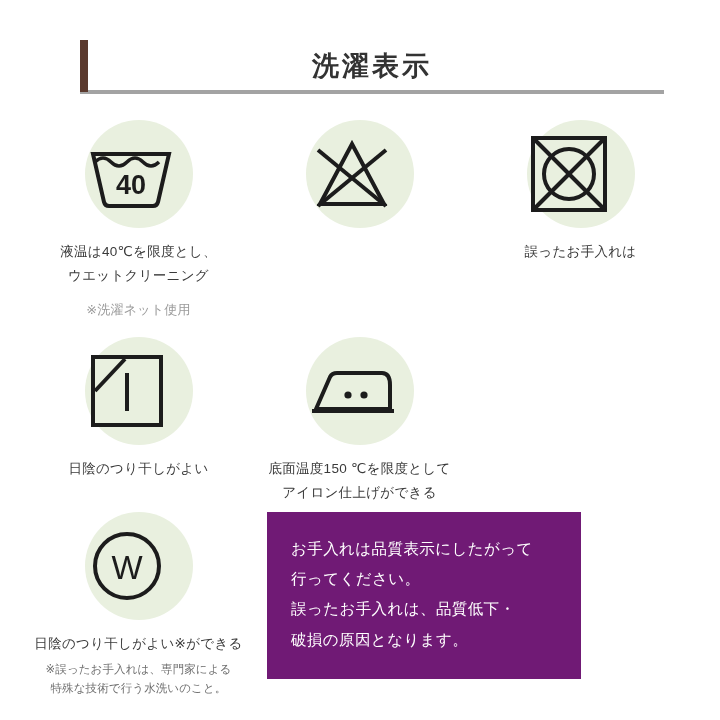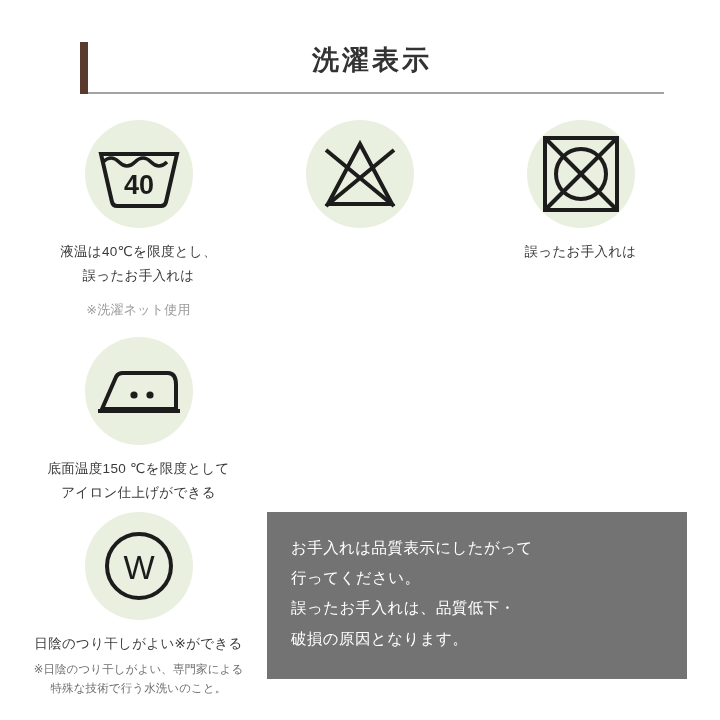--- a/index.html
+++ b/index.html
@@ -22,23 +22,23 @@
   }
 
   
   .header {
     position: absolute;
     top: 42px;
     left: 56px;
     right: 56px;
     height: 52px;
     display: flex;
-    align-items: flex-start;
+    align-items: center;
     justify-content: center;
-    border-bottom: 2px solid #a3a3a3;
+    border-bottom: 4px solid #a3a3a3;
     margin-left: 24px;
   }
   .header .bar {
     position: absolute;
     left: 0;
     bottom: -2px;
     width: 8px;
     height: 52px;
     background: #5b3a2e;
   }
@@ -65,21 +65,20 @@
     align-items: center;
     margin-bottom: 16px;
   }
   .sym-wrap {
     width: 108px;
     height: 108px;
     border-radius: 50%;
     background: #e9f0df;
     display: flex;
     align-items: center;
-    justify-content: center;
     margin-bottom: 12px;
   }
   .caption {
     font-size: 13.5px;
     line-height: 1.75;
     text-align: center;
     color: #3a3a3a;
     white-space: pre-line;
     letter-spacing: 0.3px;
   }
@@ -108,29 +107,28 @@
     left: 28px;
     top: 512px;
     width: 664px;
     display: flex;
     align-items: flex-start;
   }
   .lastrow .cell { margin-bottom: 0; }
 
   .notice {
     margin-left: 18px;
-    width: 420px;
-    background: #737373;
+    width: 314px;
+    background: #701a75;
     color: #ffffff;
     padding: 22px 24px 24px 24px;
     font-size: 15.5px;
     line-height: 1.95;
     white-space: pre-line;
     letter-spacing: 0.4px;
-    font-family: Liberation Mono, monospace;
   }
 
   svg { display: block; }
 </style>
 </head>
 <body>
 
 <div class="page">
 
   <div class="header">
@@ -142,21 +140,21 @@
 
     <div class="cell">
       <div class="sym-wrap">
         <svg width="92" height="72" viewBox="0 0 92 72">
           <path d="M8 16 L84 16 L73 64 Q72 68 68 68 L24 68 Q20 68 19 64 Z" fill="none" stroke="#1c1c1c" stroke-width="4"></path>
           <path d="M10 24 q8 -8 16 0 t16 0 t16 0 t16 0" fill="none" stroke="#1c1c1c" stroke-width="3.5"></path>
           <text x="46" y="56" font-family="'Liberation Sans',sans-serif" font-size="27" font-weight="bold" text-anchor="middle" fill="#1c1c1c">40</text>
         </svg>
       </div>
       <div class="caption">液温は40℃を限度とし、
-誤ったお手入れは</div>
+ウエットクリーニング</div>
       <div class="sub-note">※洗濯ネット使用</div>
     </div>
 
     <div class="cell">
       <div class="sym-wrap">
         <svg width="92" height="72" viewBox="0 0 92 72">
           <path d="M46 6 L78 66 L14 66 Z" fill="none" stroke="#1c1c1c" stroke-width="4"></path>
           <line x1="12" y1="12" x2="80" y2="68" stroke="#1c1c1c" stroke-width="4"></line>
           <line x1="80" y1="12" x2="12" y2="68" stroke="#1c1c1c" stroke-width="4"></line>
         </svg>
@@ -170,20 +168,31 @@
           <rect x="6" y="6" width="72" height="72" fill="none" stroke="#1c1c1c" stroke-width="4"></rect>
           <circle cx="42" cy="42" r="25" fill="none" stroke="#1c1c1c" stroke-width="4"></circle>
           <line x1="6" y1="6" x2="78" y2="78" stroke="#1c1c1c" stroke-width="4"></line>
           <line x1="78" y1="6" x2="6" y2="78" stroke="#1c1c1c" stroke-width="4"></line>
         </svg>
       </div>
       <div class="caption">誤ったお手入れは</div>
       <div class="sub-note"></div>
     </div>
 
+    <div class="cell">
+      <div class="sym-wrap">
+        <svg width="84" height="84" viewBox="0 0 84 84">
+          <rect x="8" y="8" width="68" height="68" fill="none" stroke="#1c1c1c" stroke-width="4"></rect>
+          <line x1="42" y1="24" x2="42" y2="62" stroke="#1c1c1c" stroke-width="4"></line>
+          <line x1="10" y1="42" x2="40" y2="10" stroke="#1c1c1c" stroke-width="4"></line>
+        </svg>
+      </div>
+      <div class="caption">日陰のつり干しがよい</div>
+      <div class="sub-note"></div>
+    </div>
 
     <div class="cell">
       <div class="sym-wrap">
         <svg width="94" height="60" viewBox="0 0 94 60">
           <path d="M10 48 L24 16 Q26 12 31 12 L76 12 Q84 12 84 24 L84 48 Z" fill="none" stroke="#1c1c1c" stroke-width="4" stroke-linejoin="round"></path>
           <line x1="6" y1="50" x2="88" y2="50" stroke="#1c1c1c" stroke-width="4"></line>
           <circle cx="42" cy="34" r="3.6" fill="#1c1c1c"></circle>
           <circle cx="58" cy="34" r="3.6" fill="#1c1c1c"></circle>
         </svg>
       </div>
@@ -197,21 +206,21 @@
 
   <div class="lastrow">
     <div class="cell">
       <div class="sym-wrap">
         <svg width="84" height="84" viewBox="0 0 84 84">
           <circle cx="42" cy="42" r="32" fill="none" stroke="#1c1c1c" stroke-width="4"></circle>
           <text x="42" y="55" font-family="'Liberation Sans',sans-serif" font-size="33" text-anchor="middle" fill="#1c1c1c">W</text>
         </svg>
       </div>
       <div class="caption">日陰のつり干しがよい※ができる</div>
-      <div class="sub-note-dark">※日陰のつり干しがよい、専門家による
+      <div class="sub-note-dark">※誤ったお手入れは、専門家による
 特殊な技術で行う水洗いのこと。</div>
     </div>
 
     <div class="notice">お手入れは品質表示にしたがって
 行ってください。
 誤ったお手入れは、品質低下・
 破損の原因となります。</div>
   </div>
 
 </div>

